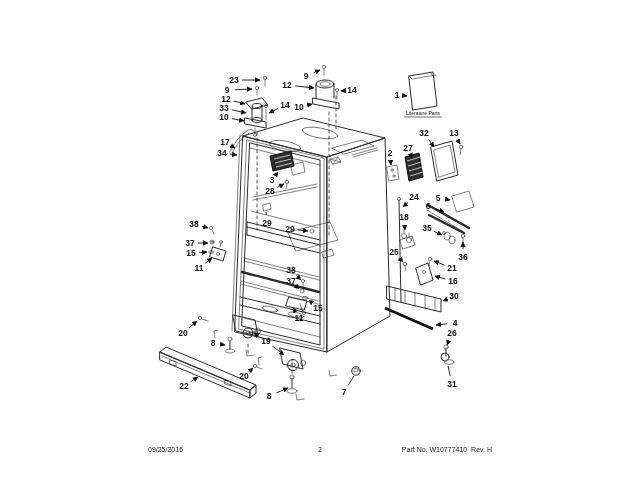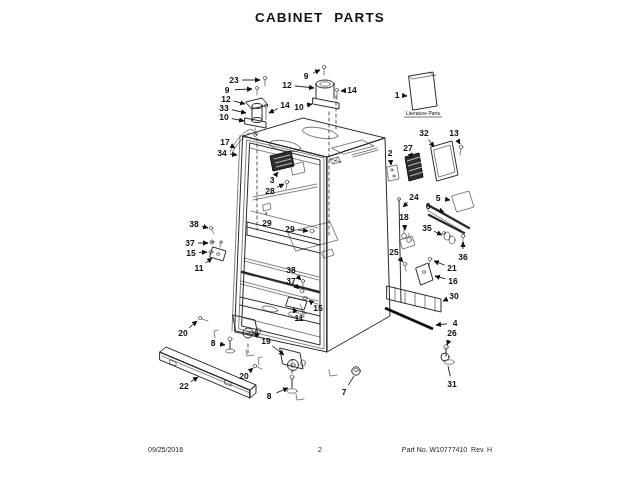--- a/index.html
+++ b/index.html
@@ -26,21 +26,20 @@
   .footer-item{position:absolute;top:446px;font-size:7px;color:#222;}
   #footer-date{left:148px;}
   #footer-page{left:0;width:640px;text-align:center;}
   #footer-part{right:148px;white-space:pre;}
 </style>
 </head>
 <body>
 
 <div id="sheet">
 
-  <div id="title">CABINET PARTS</div>
 
   <svg id="diagram-svg" width="640" height="480" viewBox="0 0 640 480">
     <defs>
       <marker id="arr" markerWidth="7" markerHeight="7" refX="5.5" refY="3" orient="auto">
         <path d="M0,0 L6,3 L0,6 Z" fill="#111"></path>
       </marker>
     </defs>
 
     <g>
 

